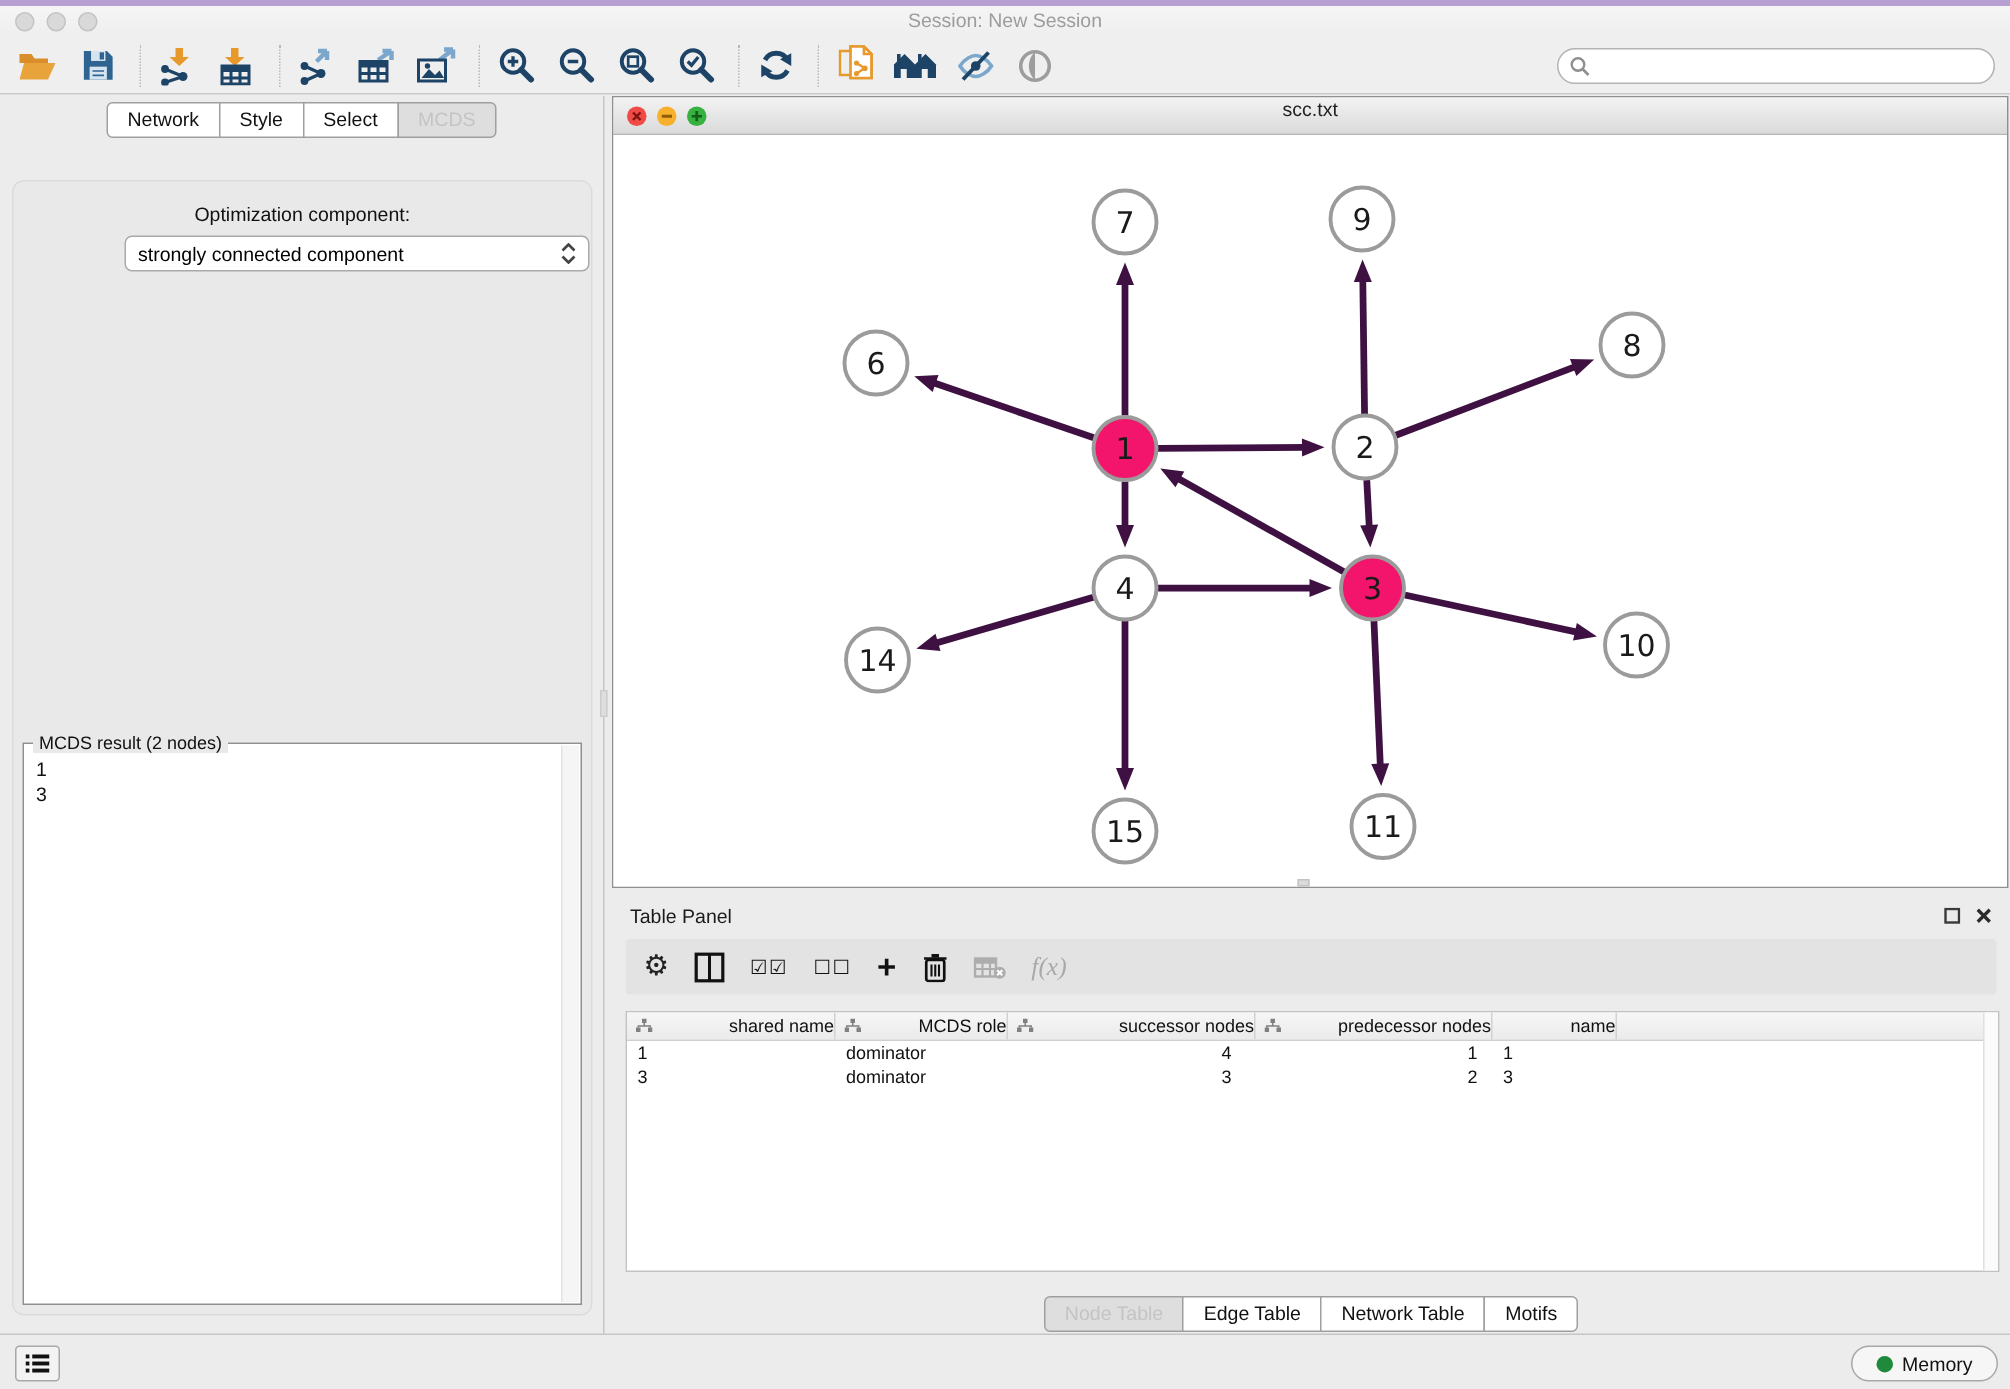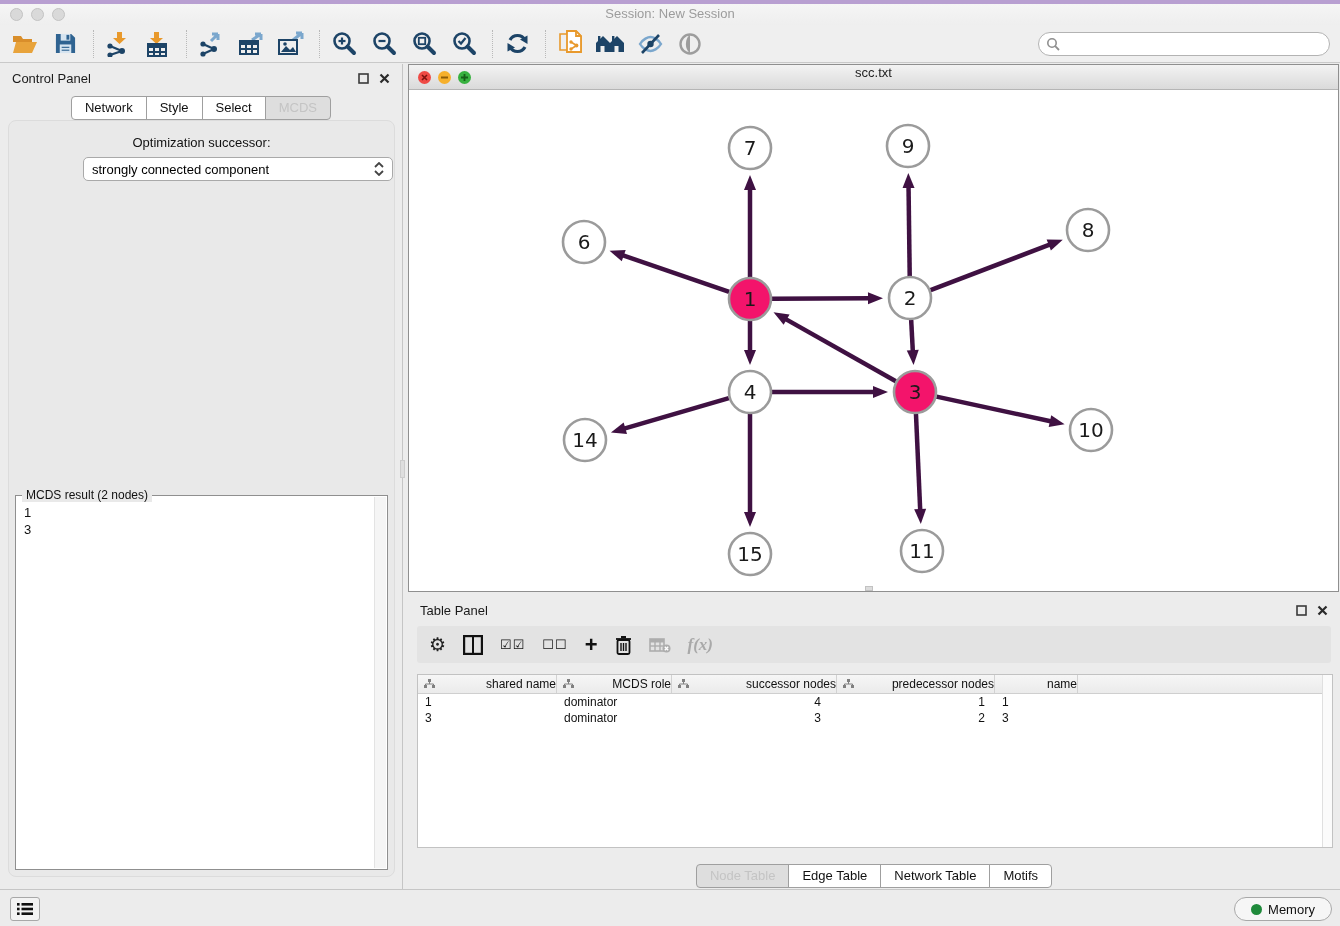--- a/index.html
+++ b/index.html
@@ -48,21 +48,21 @@
   .nw-traffic { position:absolute; left:9px; top:6px; display:flex; gap:7px; }
   .nw-light { width:13px; height:13px; border-radius:50%; display:flex; align-items:center; justify-content:center; cursor:pointer; }
   .nw-title { width:100%; text-align:center; font-size:13px; color:#222; }
   .nw-canvas { position:relative; width:929px; height:501px; background:#fff; }
   .nw-bottom-handle { position:absolute; left:456px; bottom:0px; width:8px; height:5px; background:#dcdcdc; border:1px solid #c2c2c2; }
 
   
   .table-panel { position:absolute; left:408px; top:596px; width:932px; height:292px; background:#ececec; }
   .tp-toolbar { position:absolute; left:9px; top:30px; width:914px; height:37px; background:#e3e3e3; border-radius:3px; display:flex; align-items:center; padding-left:12px; }
   .tp-icon { display:flex; align-items:center; justify-content:center; margin-right:17px; cursor:pointer; height:24px; }
-  .tp-icon.disabled { cursor:default;font-weight:bold; }
+  .tp-icon.disabled { cursor:default; }
   .gear-glyph { font-size:19px; color:#222; line-height:20px; }
   .check-glyph { font-size:13px; color:#111; letter-spacing:1px; }
   .plus-glyph { font-size:22px; font-weight:bold; color:#111; line-height:20px; }
   .fx-glyph { font-family:"Liberation Serif", serif; font-style:italic; font-size:17px; color:#a9a9a9; }
   .tp-table { position:absolute; left:9px; top:78px; width:916px; height:174px; background:#fff; border:1px solid #c2c2c2; }
   .tp-scroll { position:absolute; right:0; top:0; bottom:0; width:10px; background:#fbfbfb; border-left:1px solid #e0e0e0; }
   .thead { display:flex; height:19px; background:linear-gradient(#f6f6f6,#ebebeb); border-bottom:1px solid #cfcfcf; }
   .th { position:relative; display:flex; align-items:center; justify-content:flex-end; font-size:12px; color:#111; border-right:1px solid #d2d2d2; }
   .th .tree-ic { position:absolute; left:6px; top:4px; }
   .trow { display:flex; height:16px; font-size:12px; color:#111; }
@@ -240,39 +240,28 @@
     <div class="search-wrap">
       <input type="text" placeholder="" style="">
       <svg class="search-glass" width="14" height="14" viewBox="0 0 14 14">
           <circle cx="6" cy="6" r="4.2" fill="none" stroke="#8f8f8f" stroke-width="1.6"></circle>
           <line x1="9.2" y1="9.2" x2="13" y2="13" stroke="#8f8f8f" stroke-width="1.8"></line>
         </svg>
     </div>
   </div>
 
   <div class="control-panel">
-    <div class="panel-header">
-      <span>Control Panel</span>
-      <span class="ph-icons">
-        <svg width="11" height="11" viewBox="0 0 11 11">
-            <rect x="1" y="1" width="9" height="9" fill="none" stroke="#3a3a3a" stroke-width="1.6"></rect>
-          </svg>
-        <svg width="11" height="11" viewBox="0 0 11 11">
-            <path d="M1.5 1.5l8 8M9.5 1.5l-8 8" stroke="#2a2a2a" stroke-width="2.2"></path>
-          </svg>
-      </span>
-    </div>
     <div class="tabs-row">
       <div class="tab">Network</div>
       <div class="tab">Style</div>
       <div class="tab">Select</div>
       <div class="tab selected">MCDS</div>
     </div>
     <div class="cp-content">
-      <div class="opt-label">Optimization successor:</div>
+      <div class="opt-label">Optimization component:</div>
       <div class="dropdown">
         <span>strongly connected component</span>
         <svg class="chev" width="10" height="14" viewBox="0 0 10 14">
             <path d="M1 5l4-4 4 4" fill="none" stroke="#444" stroke-width="1.8"></path>
             <path d="M1 9l4 4 4-4" fill="none" stroke="#444" stroke-width="1.8"></path>
           </svg>
       </div>
       <div class="result-box">
         <span class="result-legend">MCDS result (2 nodes)</span>
         <div class="result-lines">

